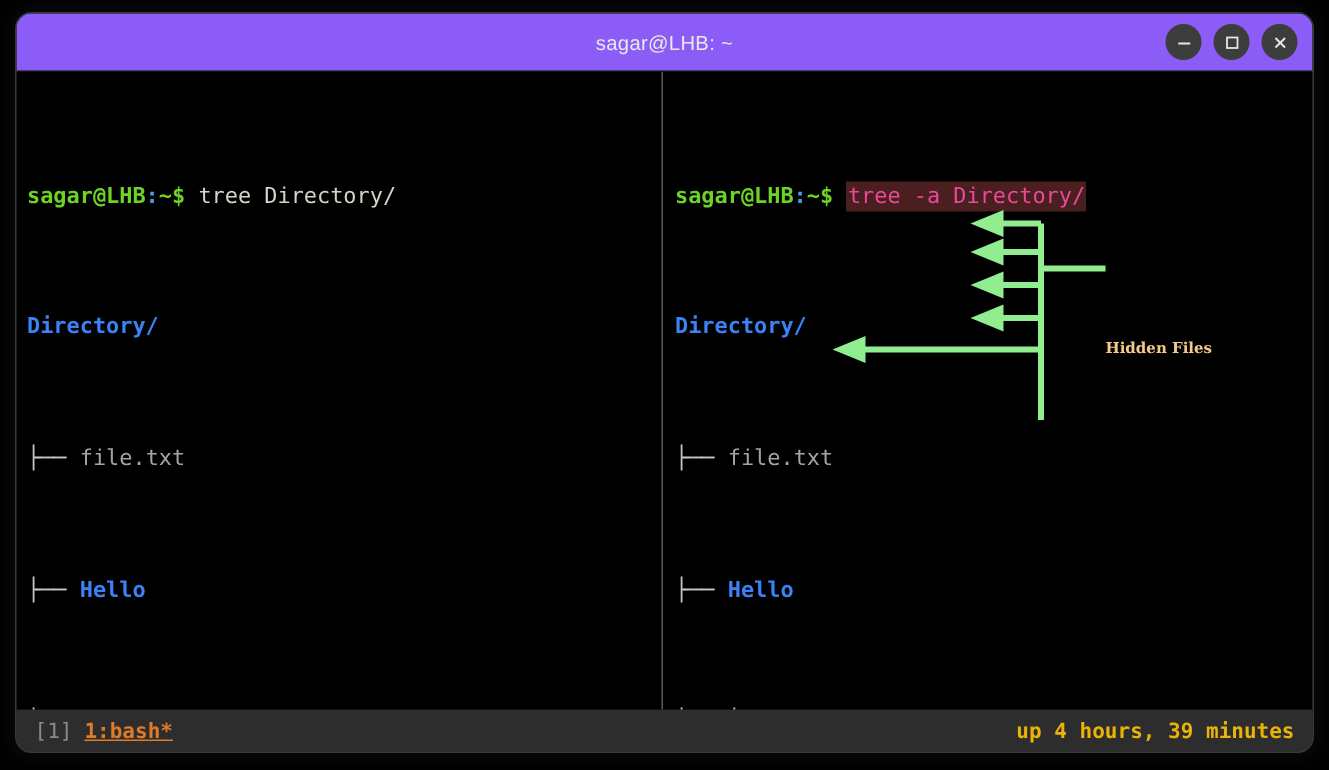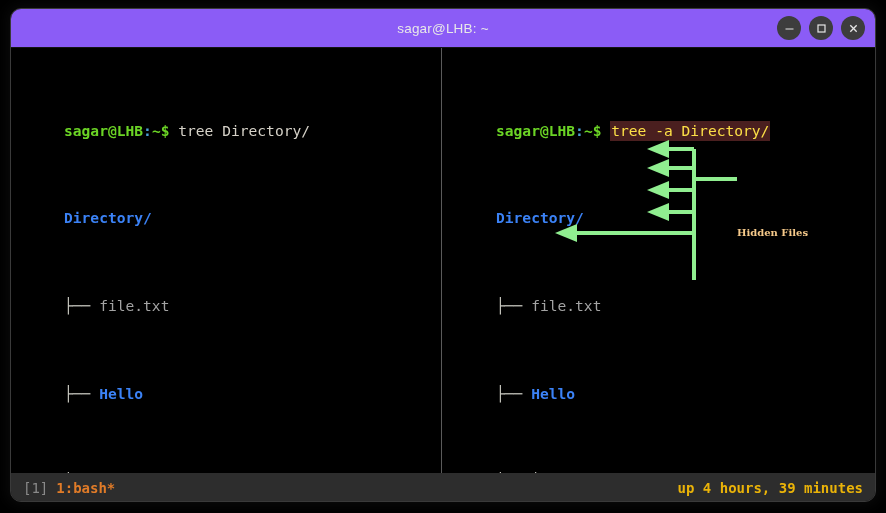--- a/index.html
+++ b/index.html
@@ -102,34 +102,34 @@
 
   .lines {
     font-family: "DejaVu Sans Mono", "Liberation Mono", monospace;
     font-size: 14.6px;
     line-height: 21.9px;
     white-space: pre;
     padding-left: 7px;
   }
   #pane-right .lines { padding-left: 8px; }
 
-  .ln { height: 21.9px; margin-left: 46px; }
+  .ln { height: 21.9px; }
 
   
   .c-prompt   { color: #6bd425; font-weight: bold; }        
   .c-colon    { color: #4a9fd4; font-weight: bold; }        
   .c-tilde    { color: #6bd425; font-weight: bold; }        
   .c-cmd      { color: #d6d2c8; }                           
   .c-dir      { color: #3b82f6; font-weight: bold; }        
   .c-file     { color: #a3a3a3; }                           
   .c-media    { color: #16a085; }                           
   .c-tree     { color: #c8c8c0; }
   .hl-cmd {
     background: #4a1f1f;
-    color: #fde047;
+    color: #ec4899;
     padding: 1px 1px 2px 1px;
   }
 
   
   #annot {
     position: absolute;
     left: 0; top: 0;
     width: 100%; height: 100%;
     pointer-events: none;
   }
@@ -151,21 +151,21 @@
     display: flex;
     align-items: center;
     justify-content: space-between;
     padding: 0 12px;
     box-sizing: border-box;
     font-family: "DejaVu Sans Mono", "Liberation Mono", monospace;
     font-size: 14px;
   }
   #status-left { display: flex; align-items: baseline; gap: 8px; }
   .st-index { color: #8a8a8a; }
-  .st-win   { color: #e07b28; font-weight: bold; }
+  .st-win   { color: #e07b28; font-weight: bold; text-decoration: underline; }
   #status-right { color: #eab308; font-weight: bold; }
 </style>
 </head>
 <body>
 
 <div id="desktop">
 
   <div id="window">
 
     <div id="titlebar">

